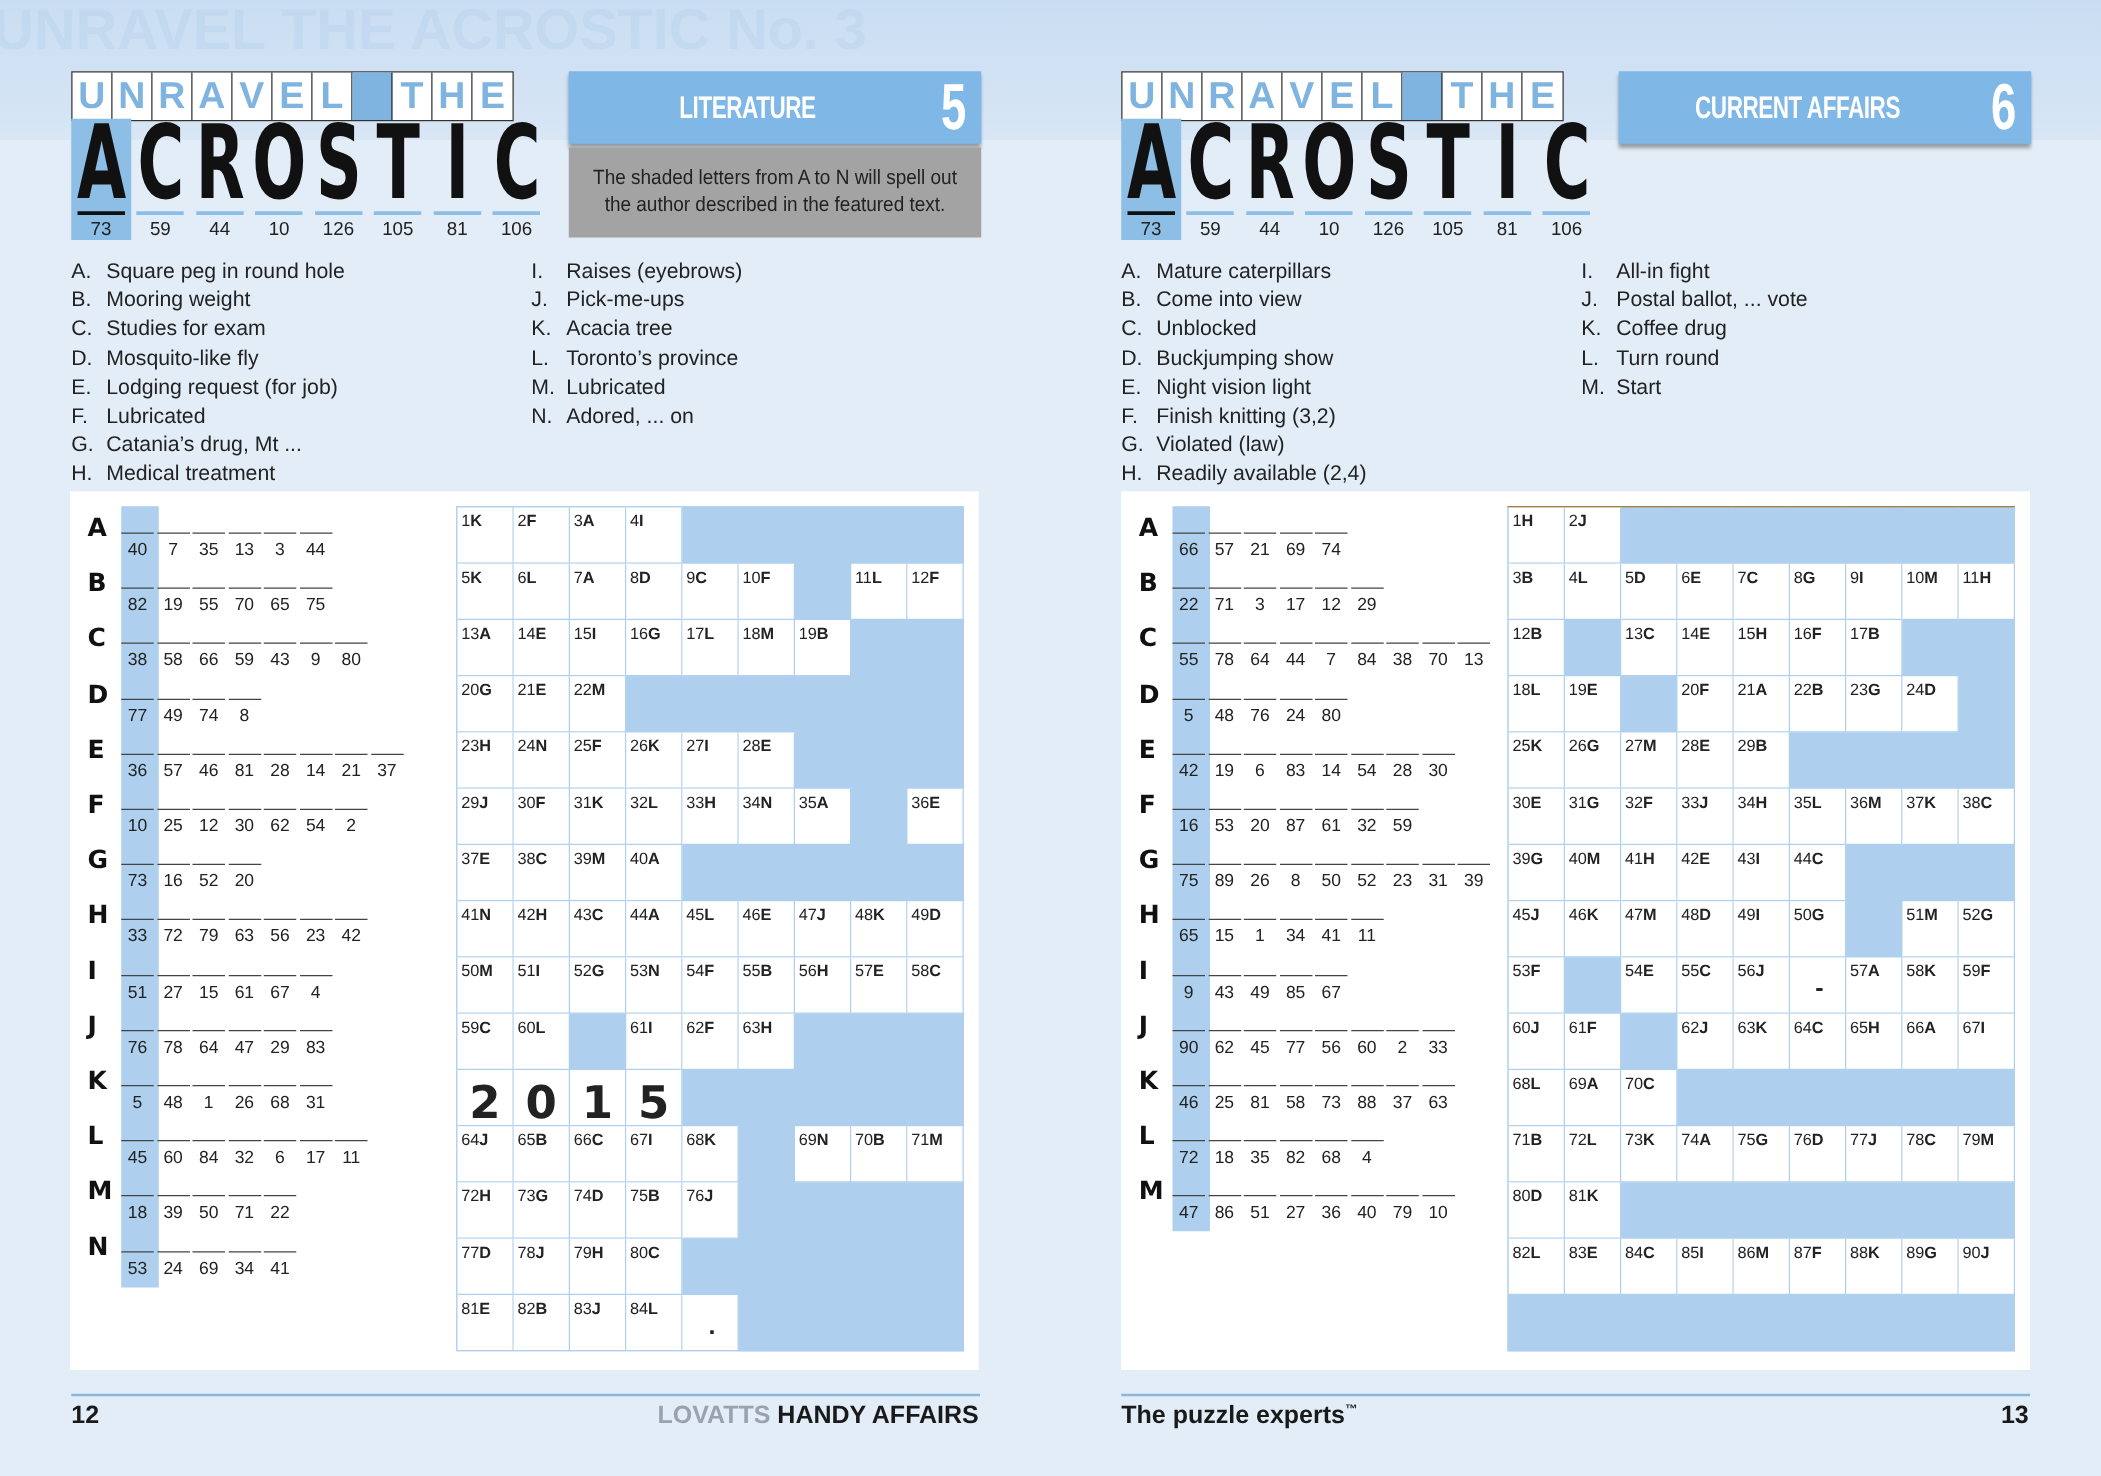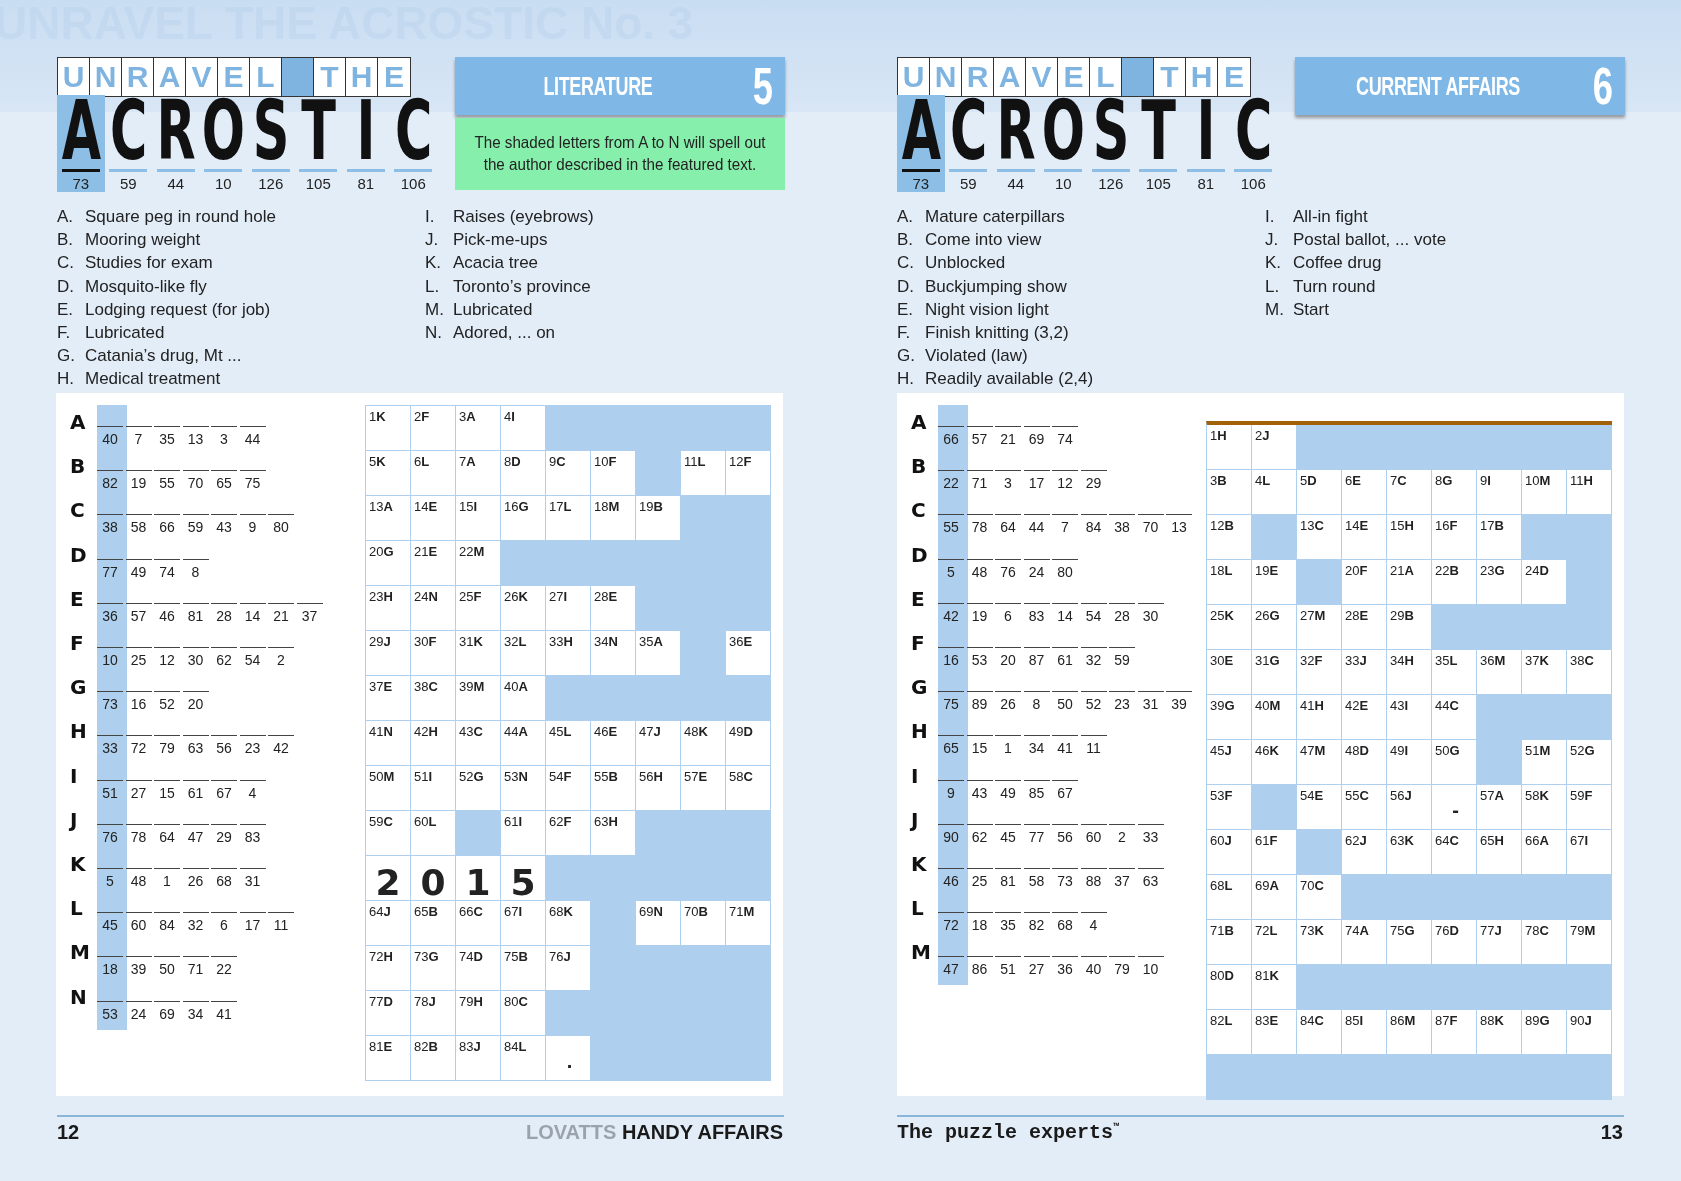--- a/index.html
+++ b/index.html
@@ -15,21 +15,21 @@
 .logo-main{position:absolute;top:95px;display:flex}
 .logo-main .col{width:47.5px;display:flex;flex-direction:column;align-items:center;position:relative}
 .logo-main .col.sh{background:#8dbfe6}
 .logo-main .big{font-family:"DejaVu Sans",sans-serif;font-weight:bold;font-size:82px;line-height:72px;height:72px;color:#111;transform:scaleX(.62);letter-spacing:-2px}
 .logo-main .ul{width:38px;height:3px;background:#8dbfe6;margin-top:2px}
 .logo-main .col.sh .ul{background:#111}
 .logo-main .num{font-size:15px;margin-top:3px;color:#222;font-family:"Liberation Sans",sans-serif}
 .cat{position:absolute;top:57px;width:330px;height:58px;background:#7fb8e6;box-shadow:0 3px 3px rgba(0,0,0,.35);display:flex;align-items:center}
 .cat .cname{flex:1;text-align:center;color:#fff;font-weight:bold;font-size:25px;transform:scaleX(.72);font-family:"Liberation Sans",sans-serif;letter-spacing:-0.5px}
 .cat .cnum{color:#fff;font-weight:bold;font-size:52px;width:44px;text-align:center;font-family:"Liberation Sans",sans-serif;transform:scaleX(.7)}
-.desc{position:absolute;top:118px;width:330px;height:72px;background:#86efac;text-align:center;font-size:16.5px;line-height:22px;padding-top:13px;color:#222;transform-origin:center}
+.desc{position:absolute;top:118px;width:330px;height:72px;background:#a3a3a3;text-align:center;font-size:16.5px;line-height:22px;padding-top:13px;color:#222;transform-origin:center}
 .desc span{display:block;transform:scaleX(.92)}
 .clues{position:absolute;top:205px;font-size:17px;line-height:23.2px;color:#222}
 .clue{display:flex;white-space:nowrap}
 .clue .k{width:28px}
 .panel{position:absolute;top:393px;height:703px;background:#fff}
 .shade-col{position:absolute;width:30px;background:#aed0ee}
 .ans-row{position:absolute;height:44px}
 .ans-row .let{position:absolute;left:0;top:4px;font-size:20px;font-weight:bold;font-family:"DejaVu Sans",sans-serif;color:#111}
 .ans-row .blank{position:absolute;top:20px;width:26px;border-top:1.5px solid #444;text-align:center;font-size:14px;padding-top:4px;color:#222}
 .grid{position:absolute;display:grid;grid-template-columns:repeat(9,45px);grid-auto-rows:45px;background:#aed0ee}
@@ -697,21 +697,21 @@
           <div class="blank" style="left: 27px;">47</div>
           <div class="blank" style="left: 55.5px;">86</div>
           <div class="blank" style="left: 84px;">51</div>
           <div class="blank" style="left: 112.5px;">27</div>
           <div class="blank" style="left: 141px;">36</div>
           <div class="blank" style="left: 169.5px;">40</div>
           <div class="blank" style="left: 198px;">79</div>
           <div class="blank" style="left: 226.5px;">10</div>
         </div>
       </div>
-    <div class="grid" id="rt-grid" style="left:309px;top:28px;border-left:1px solid #aed0ee;border-top:4px solid #a16207">
+    <div class="grid" id="rt-grid" style="left:309px;top:12px;border-left:1px solid #aed0ee;border-top:1px solid #a16207">
         <div class="cell"><span>1</span><b>H</b></div>
         <div class="cell"><span>2</span><b>J</b></div>
         <div class="cell blk"></div>
         <div class="cell blk"></div>
         <div class="cell blk"></div>
         <div class="cell blk"></div>
         <div class="cell blk"></div>
         <div class="cell blk"></div>
         <div class="cell blk"></div>
         <div class="cell"><span>3</span><b>B</b></div>
@@ -837,17 +837,17 @@
         <div class="cell blk"></div>
         <div class="cell blk"></div>
         <div class="cell blk"></div>
         <div class="cell blk"></div>
         <div class="cell blk"></div>
         <div class="cell blk"></div>
       </div>
   </div>
 
   <div class="footer-line" style="left:57px;width:727px"></div>
-  <div class="foot" style="left:57px;font-family:Liberation Mono, monospace">
+  <div class="foot" style="left:57px;font-family:Liberation Sans, sans-serif">
     <span>The puzzle experts</span><sup style="font-size:10px">™</sup>
   </div>
   <div class="foot" style="right:57px;text-align:right">13</div>
 </div>
 
 </body></html>

